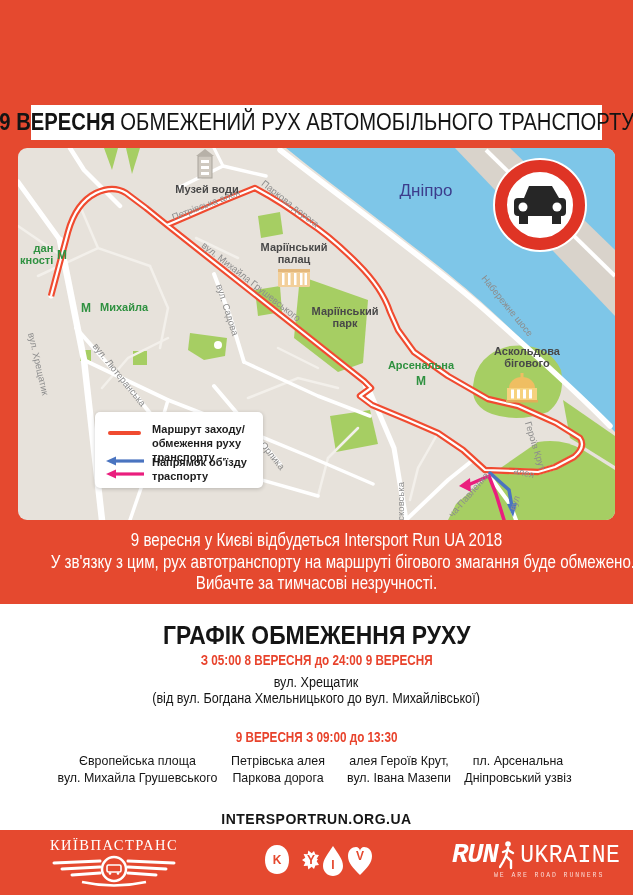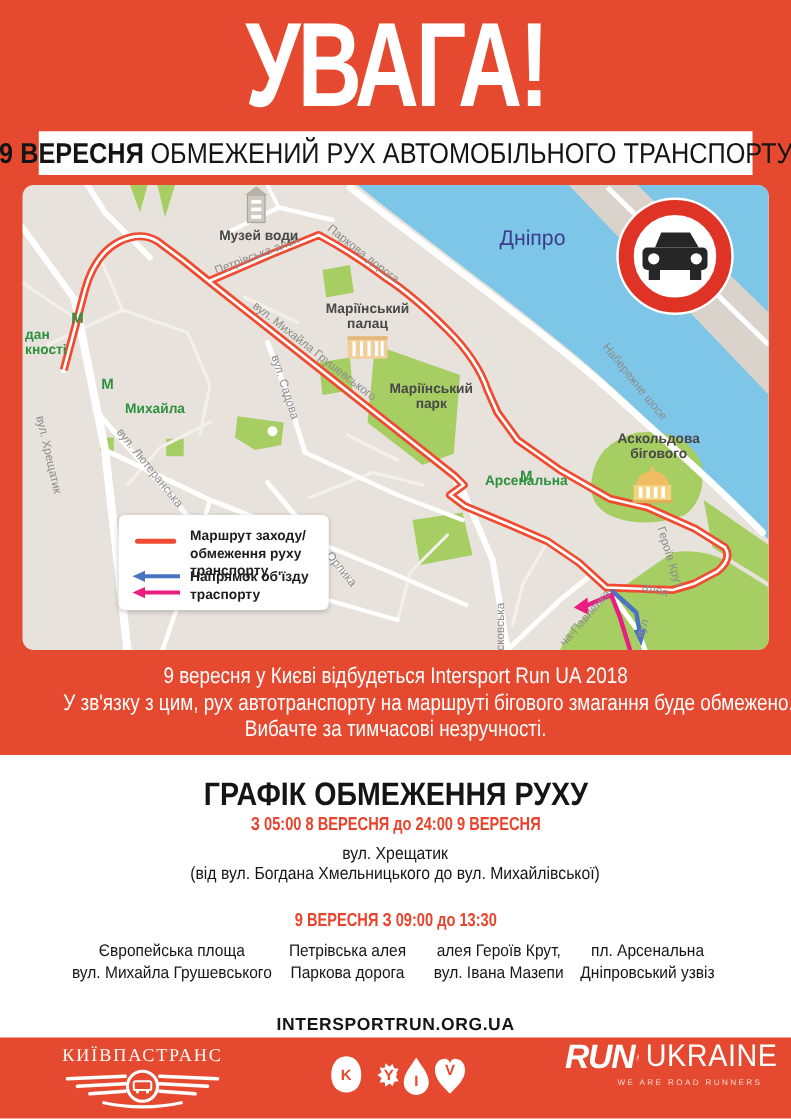--- a/index.html
+++ b/index.html
@@ -16,21 +16,21 @@
   .subtitle-inner b{font-weight:bold;margin-right:6px;}
   
   .map{position:absolute;left:18px;top:148px;width:597px;height:372px;border-radius:9px;
        overflow:hidden;background:var(--land,#E7E2DB);}
   .mapsvg{position:absolute;left:0;top:0;}
   #map-labels{position:absolute;left:0;top:0;width:100%;height:100%;pointer-events:none;}
   .map-label{position:absolute;white-space:pre-line;line-height:1.08;}
   .street{font-size:9.5px;color:var(--street-label,#8D8D8D);white-space:nowrap;}
   .place{font-size:11px;font-weight:bold;color:var(--place-label,#484848);text-align:center;}
   .water-name{font-size:17px;color:var(--river-label,#3C3C8C);}
-  .metro-name{font-size:11px;font-weight:bold;color:var(--metro-green,#2F9140);text-align:left;margin-top:20px;}
+  .metro-name{font-size:11px;font-weight:bold;color:var(--metro-green,#2F9140);text-align:right;}
   .metro-m{font-size:12px;font-weight:bold;color:var(--metro-green,#2F9140);}
   
   .legend{position:absolute;left:77px;top:264px;width:168px;height:76px;background:#fff;
           border-radius:5px;box-shadow:0 1px 4px rgba(0,0,0,.2);color:#1d1d1d;}
   .legend .txt{position:absolute;left:57px;font-size:11px;font-weight:bold;white-space:pre-line;line-height:1.25;}
   .legend .t1{top:11px;} .legend .t2{top:44px;}
   .legend .route-swatch{position:absolute;left:13px;top:19px;width:33px;height:3.6px;background:var(--route,#F04B30);border-radius:2px;}
   .legend svg{position:absolute;left:9px;top:44px;}
   
   .announcement{position:absolute;left:0;top:530px;width:100%;text-align:center;color:#fff;
@@ -48,35 +48,32 @@
   .l1{top:70px;} .l2{top:86px;}
   .cols{position:absolute;top:148px;left:0;width:633px;height:40px;}
   .col{position:absolute;text-align:center;font-size:13.5px;line-height:17px;transform:scaleX(.92);}
   .c1{left:40px;width:195px;} .c2{left:208px;width:140px;} .c3{left:324px;width:150px;} .c4{left:443px;width:150px;}
   .website{top:207px;font-size:14px;font-weight:bold;letter-spacing:.5px;}
   
   .footer{position:absolute;left:0;top:830px;width:633px;height:65px;background:var(--accent,#E5492F);}
   .kp{position:absolute;left:34px;top:7px;width:160px;text-align:center;color:#fff;}
   .kp-name{font-family:"Liberation Serif",serif;font-size:14.5px;letter-spacing:1.5px;}
   .kyiv{position:absolute;left:263px;top:13px;}
-  .runua{position:absolute;left:452px;top:0;width:175px;color:#fff;}
+  .runua{position:absolute;left:452px;top:10px;width:175px;color:#fff;font-family:Liberation Mono, monospace;}
   .runua-row{display:flex;align-items:center;}
   .run-word{font-size:27px;font-weight:bold;font-style:italic;letter-spacing:-1px;}
   .ukr-word{font-size:25px;font-weight:normal;letter-spacing:.5px;transform:scaleX(.92);display:inline-block;}
   .tagline{font-size:6.5px;letter-spacing:1.9px;color:rgba(255,255,255,.78);margin:2px 0 0 42px;}
 </style>
 </head>
 <body>
 
 <div class="poster">
   <div class="red-top"></div>
 
-  <div class="attention">
-    <span class="attention-inner">УВАГА!</span>
-  </div>
   <div class="subtitle-band">
     <span class="subtitle-inner"><b>9 ВЕРЕСНЯ</b><span>ОБМЕЖЕНИЙ РУХ АВТОМОБІЛЬНОГО ТРАНСПОРТУ</span></span>
   </div>
 
   <div class="map">
     <svg class="mapsvg" width="597" height="372" viewBox="0 0 597 372">
 
       <path fill="var(--water,#7EC6E8)" d="M268,0 L597,0 L597,284 C560,246 520,206 470,160 C420,114 330,50 268,0 Z"></path>
 
       <polygon fill="var(--farbank,#D9D3CB)" points="437,0 492,0 597,102 597,168"></polygon>

